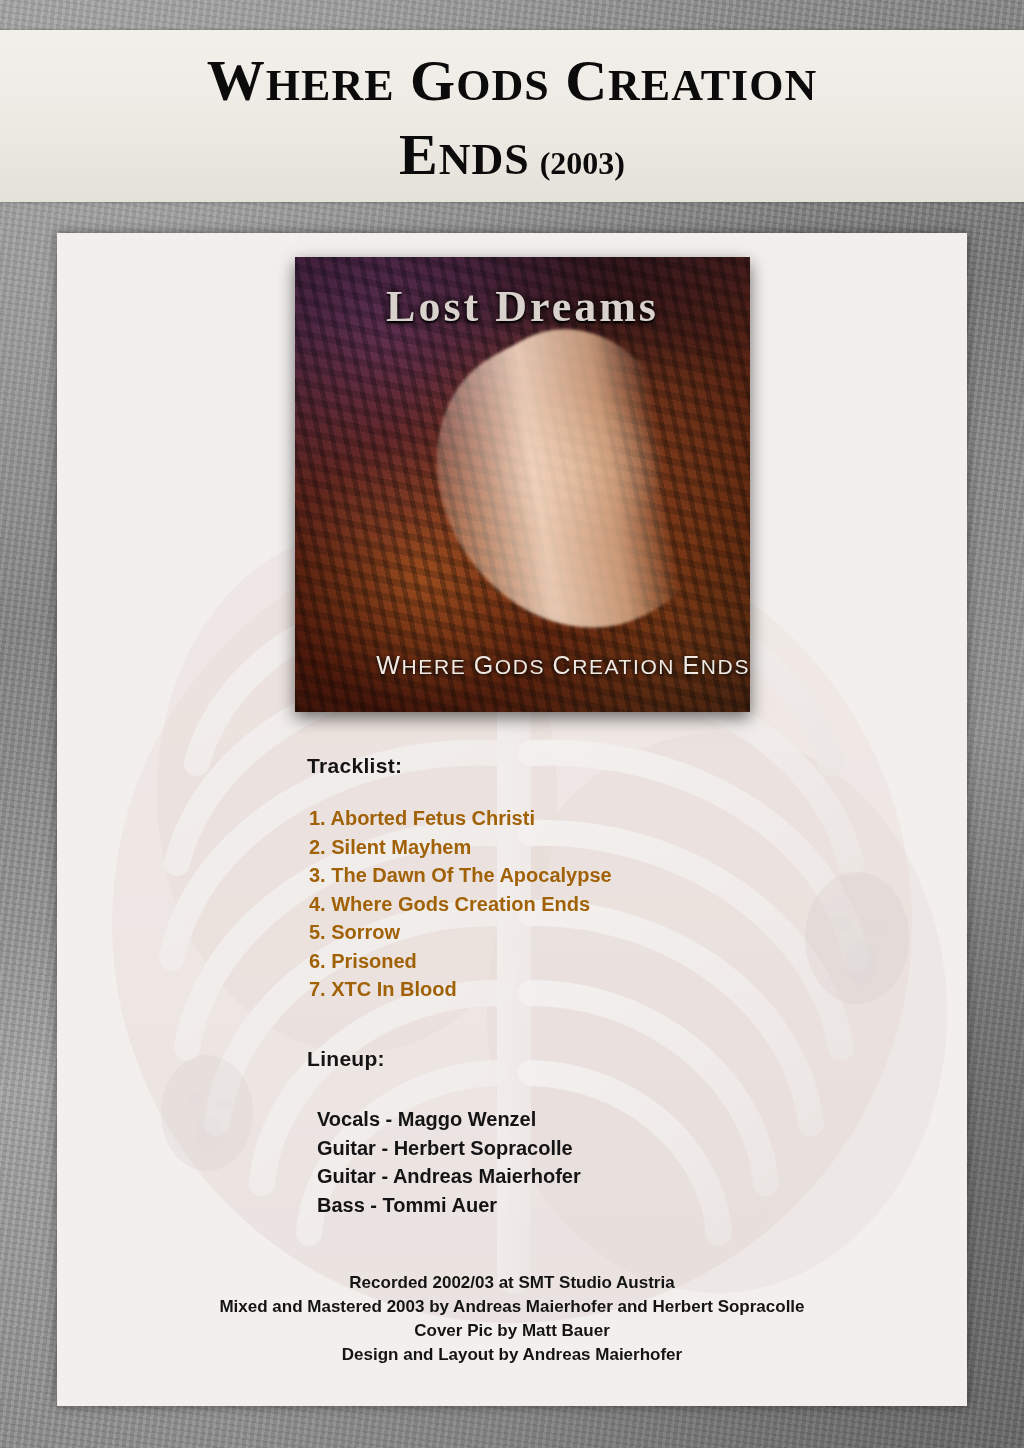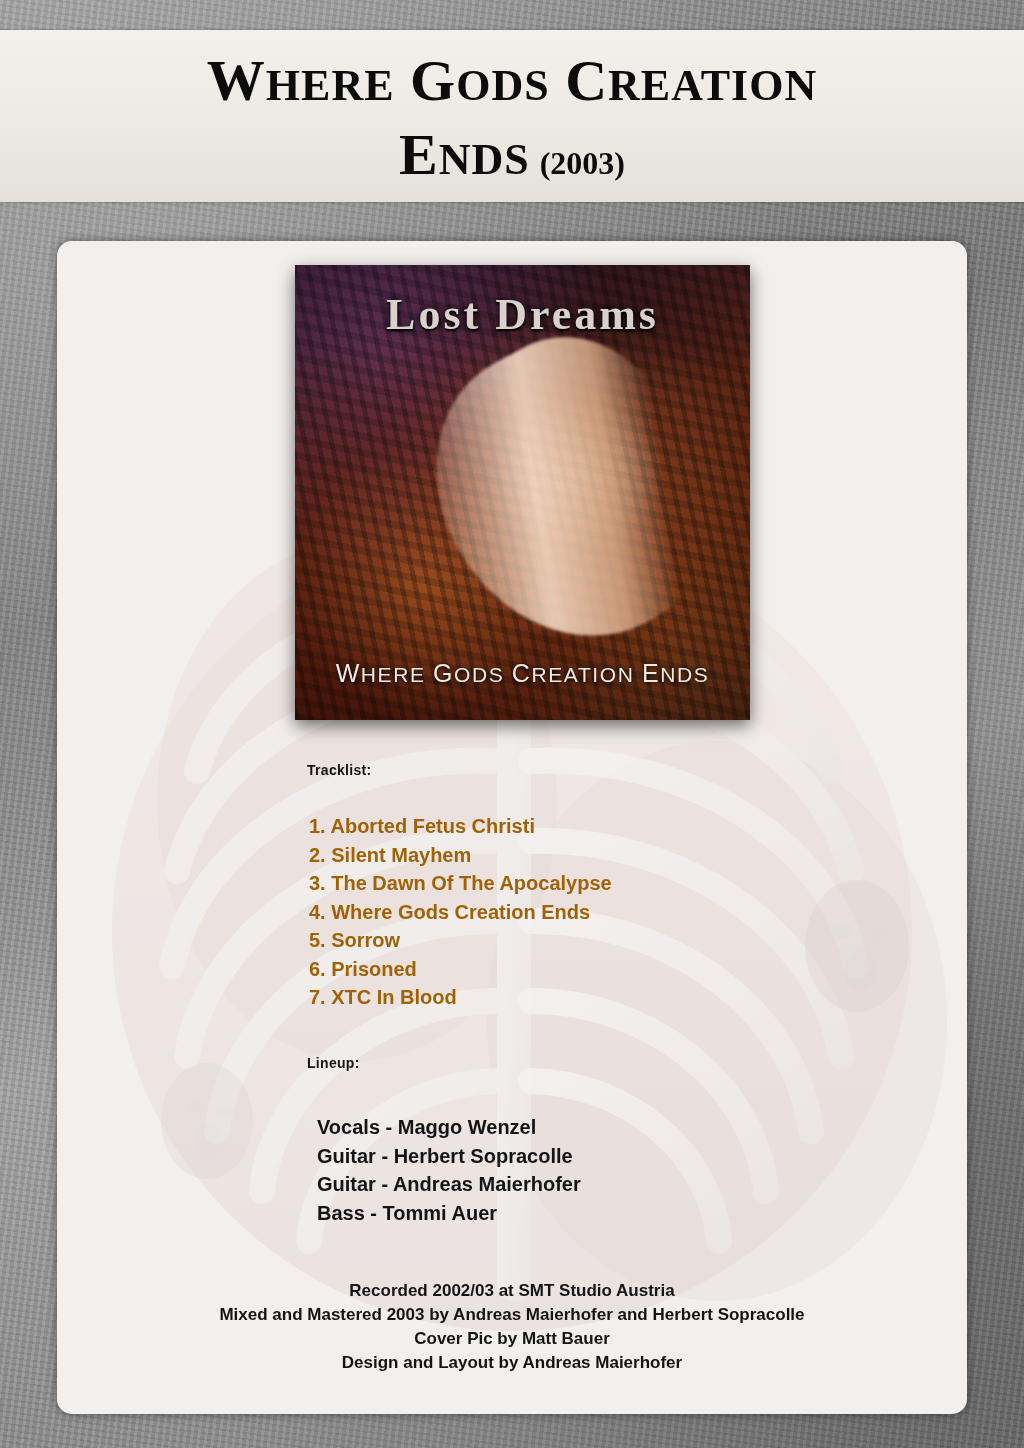--- a/index.html
+++ b/index.html
@@ -81,27 +81,26 @@
   #title-year {
     font-size: 32px;
     letter-spacing: 0px;
     margin-left: 10px;
   }
 
   
   #content-card {
     position: absolute;
     left: 57px;
-    top: 241px;
+    top: 233px;
     width: 910px;
     height: 1173px;
     background: #f3f1f0;
     box-shadow: 0 0 10px rgba(0,0,0,0.45);
     overflow: hidden;
-    border-radius: 15px;
   }
   
   #watermark {
     position: absolute;
     left: 0;
     top: 0;
     width: 910px;
     height: 1173px;
     opacity: 0.30;
     pointer-events: none;
@@ -165,33 +164,33 @@
     font-weight: bold;
     letter-spacing: 3px;
     color: #d9d2cc;
     text-shadow: 0 0 9px rgba(0,0,0,0.95), 0 2px 2px #000;
   }
   #cover-album-title {
     position: absolute;
     left: 0;
     right: 0;
     bottom: 32px;
-    text-align: center;
+    text-align: right;
     font-family: "Liberation Sans", sans-serif;
     font-size: 21px;
     letter-spacing: 1.6px;
     color: #efe9e4;
     text-shadow: 0 1px 4px rgba(0,0,0,0.95);
   }
   #cover-album-title .cap { font-size: 25px; }
 
   
   .section-heading {
     position: absolute;
-    font-size: 14px;
+    font-size: 21px;
     font-weight: bold;
     color: #141414;
     letter-spacing: 0.3px;
   }
   #tracklist-heading { left: 250px; top: 521px; }
   #lineup-heading { left: 250px; top: 814px; }
 
   #tracklist {
     position: absolute;
     left: 252px;

